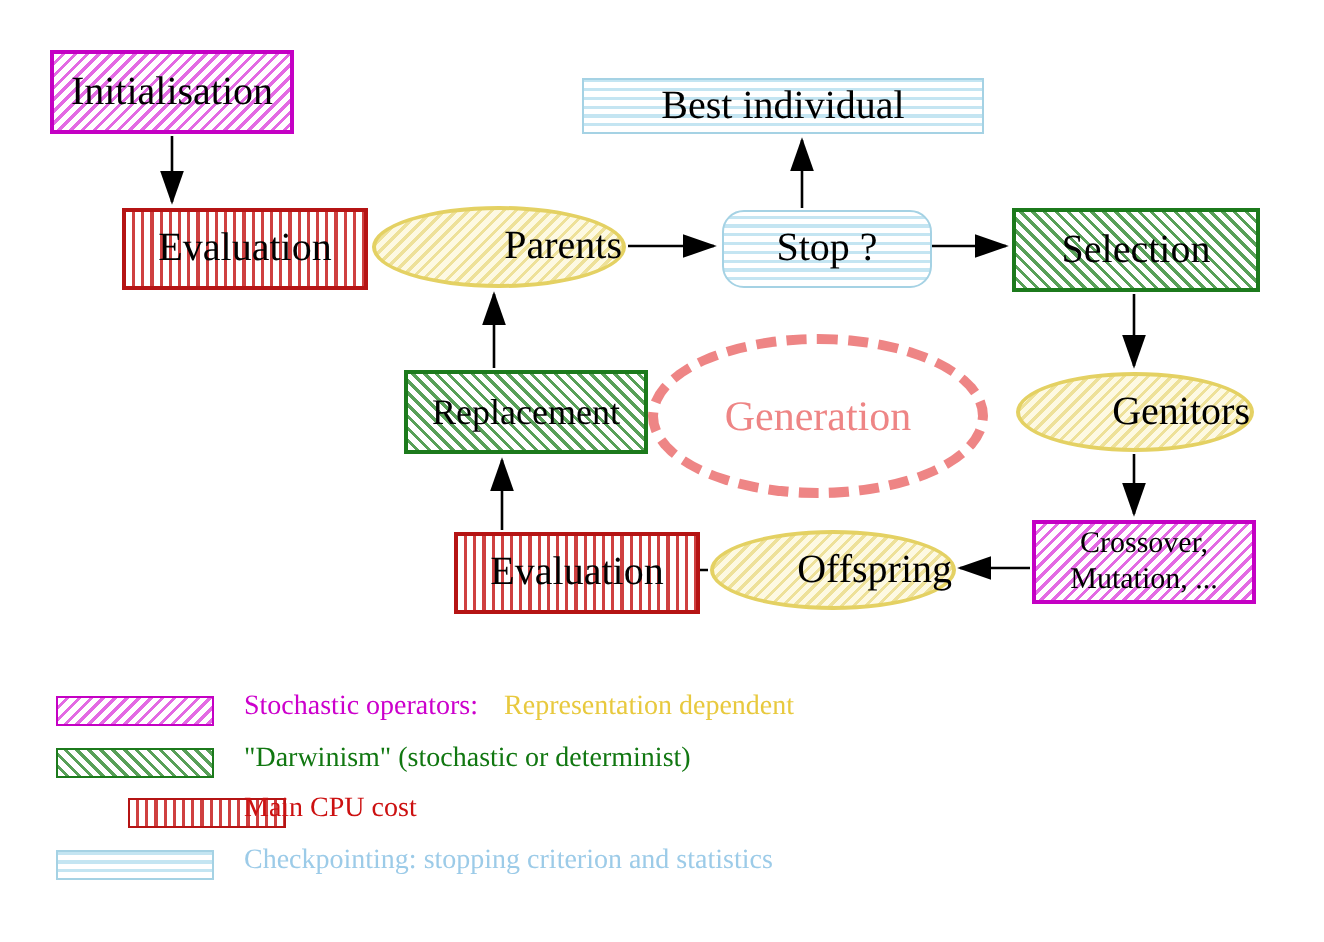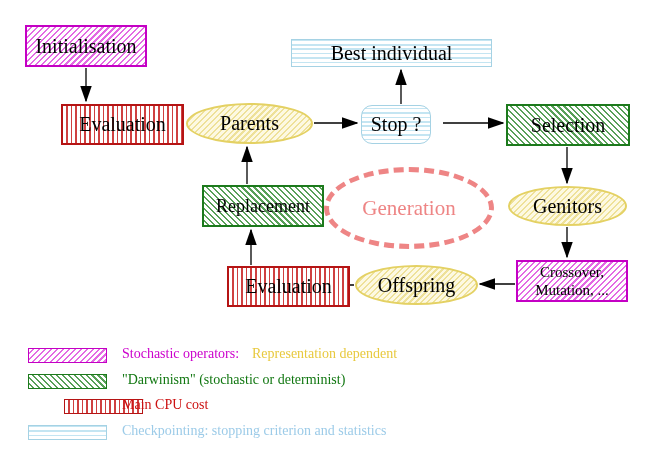--- a/index.html
+++ b/index.html
@@ -26,20 +26,21 @@
     border:2px solid #1c7a1c;
     background:repeating-linear-gradient(45deg,#ffffff 0 2.6px,#58a058 2.6px 4.2px);
   }
   .stripe-blue{
     border:1.5px solid #a5d2e4;
     background:repeating-linear-gradient(0deg,#ffffff 0 2.8px,#c4e5f2 2.8px 4.4px);
   }
   .ellipse-yellow{
     border:2px solid #e4d163;border-radius:50%;
     background:repeating-linear-gradient(135deg,#fdf9e2 0 2.6px,#eee199 2.6px 4.2px);
+    justify-content:flex-end;
   }
   .rounded{border-radius:11px;}
   .gen-ellipse{
     position:absolute;border:5px dashed #ee8585;border-radius:50%;
     display:flex;align-items:center;justify-content:center;box-sizing:border-box;
   }
   .gen-ellipse .lbl{color:#ee8585;font-size:21px;}
   .arrow-layer{position:absolute;left:0;top:0;width:662px;height:471px;}
   .legend-swatch{position:absolute;left:28px;width:79px;height:15px;box-sizing:border-box;}
   .legend-swatch.hatch-magenta,.legend-swatch.hatch-green,
@@ -88,21 +89,21 @@
   </div>
 
   <div class="node ellipse-yellow" style="left:186px;top:103px;width:127px;height:41px;">
     <span class="lbl">Parents</span>
   </div>
 
   <div class="node stripe-blue" style="left:291px;top:39px;width:201px;height:28px;">
     <span class="lbl">Best individual</span>
   </div>
 
-  <div class="node stripe-blue rounded" style="left:361px;top:105px;width:70px;height:39px;">
+  <div class="node stripe-blue rounded" style="left:361px;top:105px;width:105px;height:39px;">
     <span class="lbl">Stop ?</span>
   </div>
 
   <div class="node hatch-green" style="left:506px;top:104px;width:124px;height:42px;">
     <span class="lbl">Selection</span>
   </div>
 
   <div class="node ellipse-yellow" style="left:508px;top:186px;width:119px;height:40px;">
     <span class="lbl">Genitors</span>
   </div>

